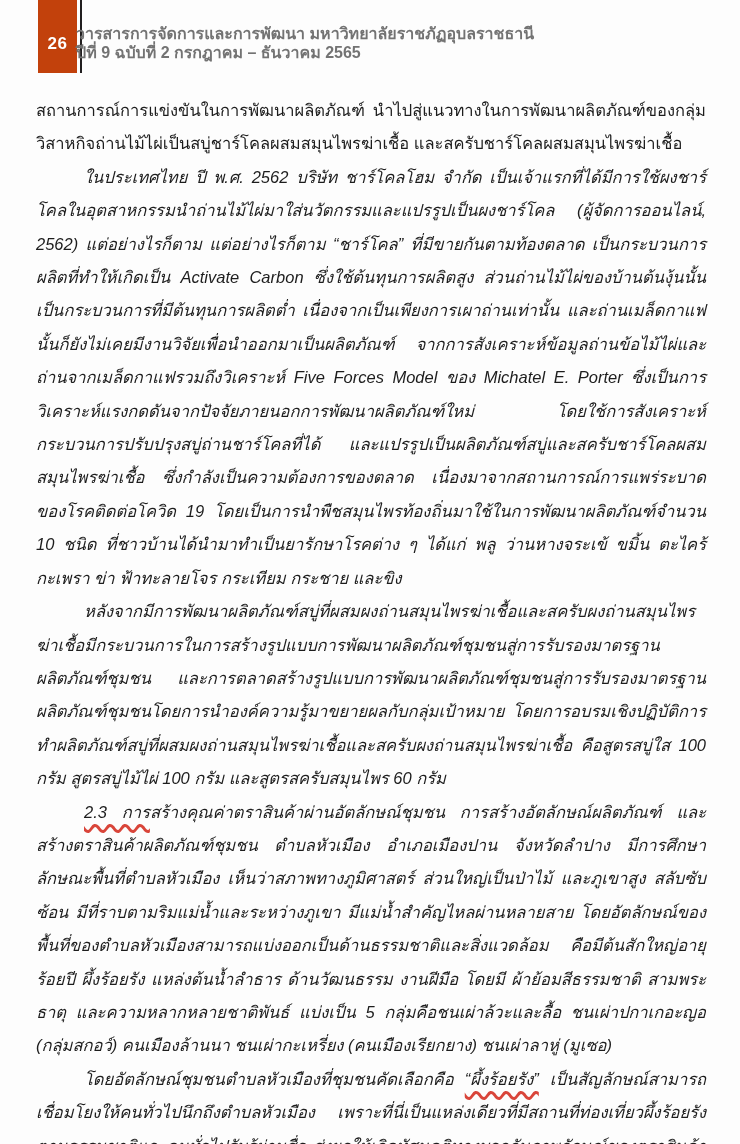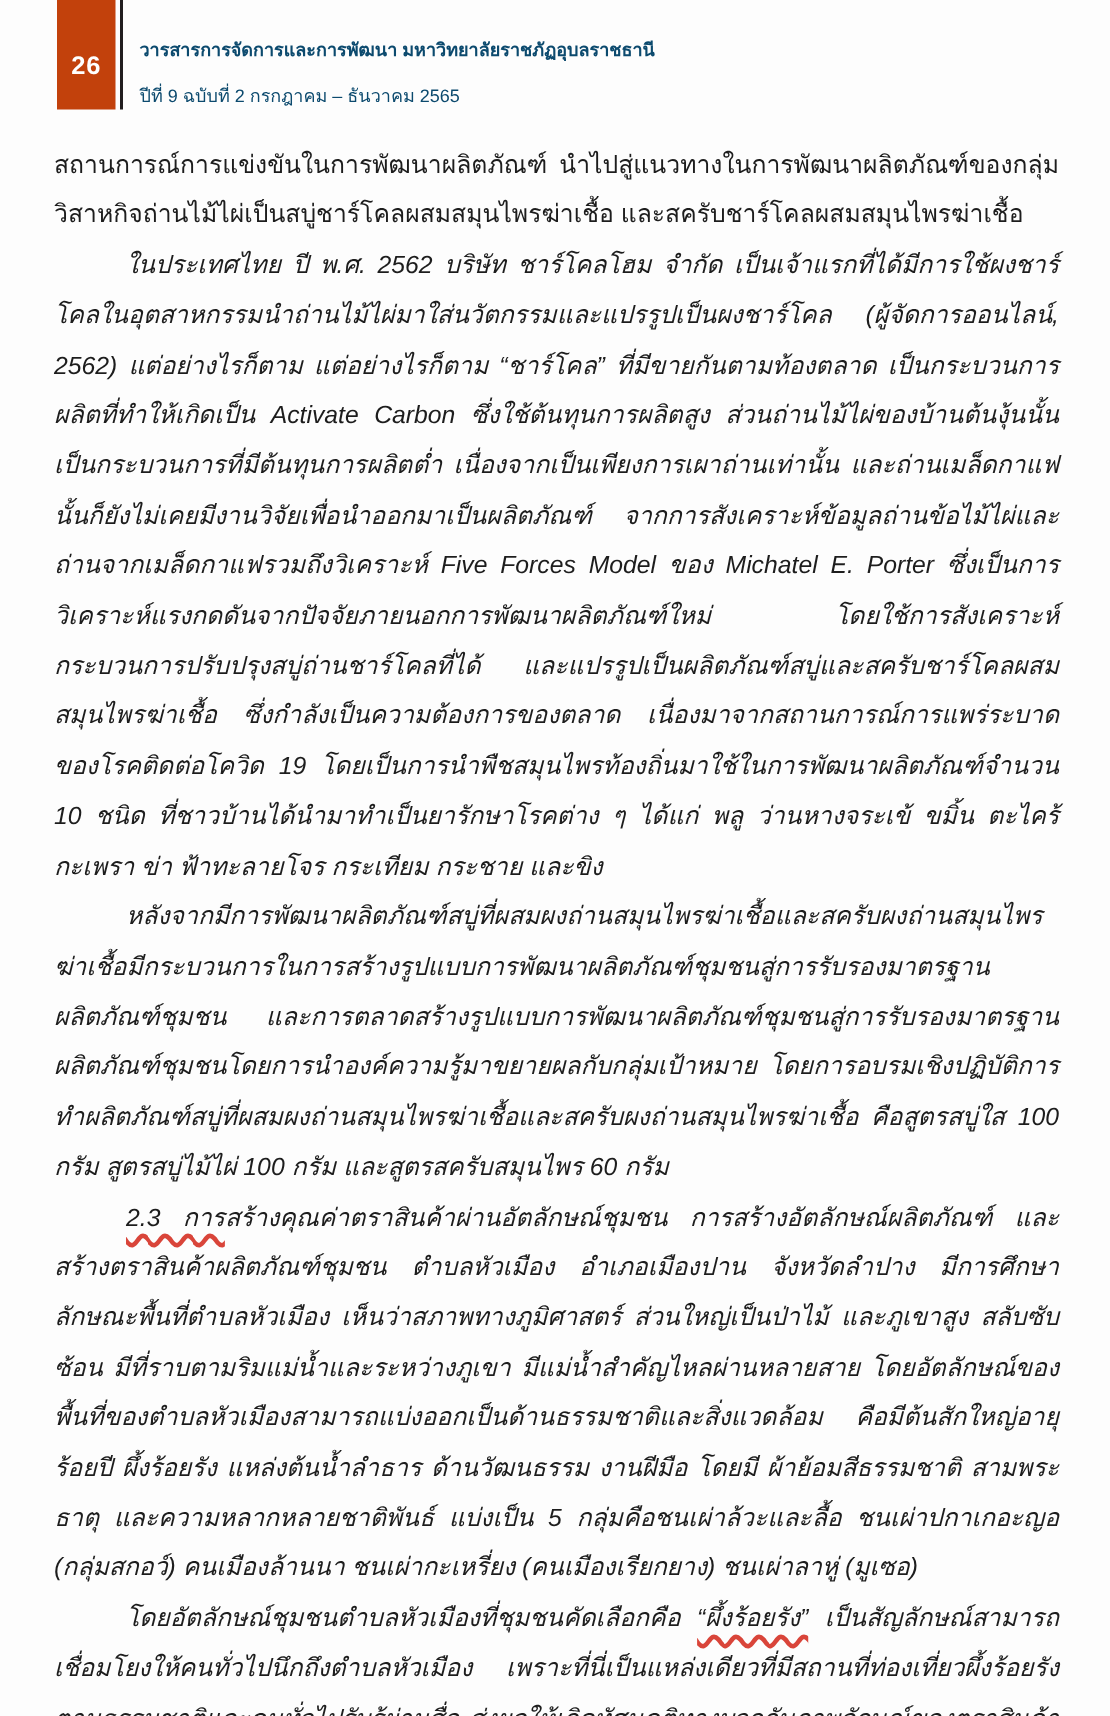--- a/index.html
+++ b/index.html
@@ -31,31 +31,30 @@
   .header-rule {
     position: absolute;
     left: 80px;
     top: 0;
     width: 2px;
     height: 73px;
     background: #211e1f;
   }
   .journal-header {
     position: absolute;
-    left: 93px;
+    left: 76px;
     top: 24px;
     width: 560px;
-    color: #0c4a6e;
+    color: #737373;
     font-weight: bold;
-    font-size: 12px;
+    font-size: 16px;
     line-height: 19px;
   }
   .journal-header .issue-line {
-    font-weight: normal;
-    margin-top: 12px;
+    font-weight: bold;
   }
   .body-text {
     position: absolute;
     left: 36px;
     top: 94px;
     width: 670px;
     color: #1d1d1d;
     font-size: 16.5px;
     line-height: 33.4px;
     text-align: justify;

